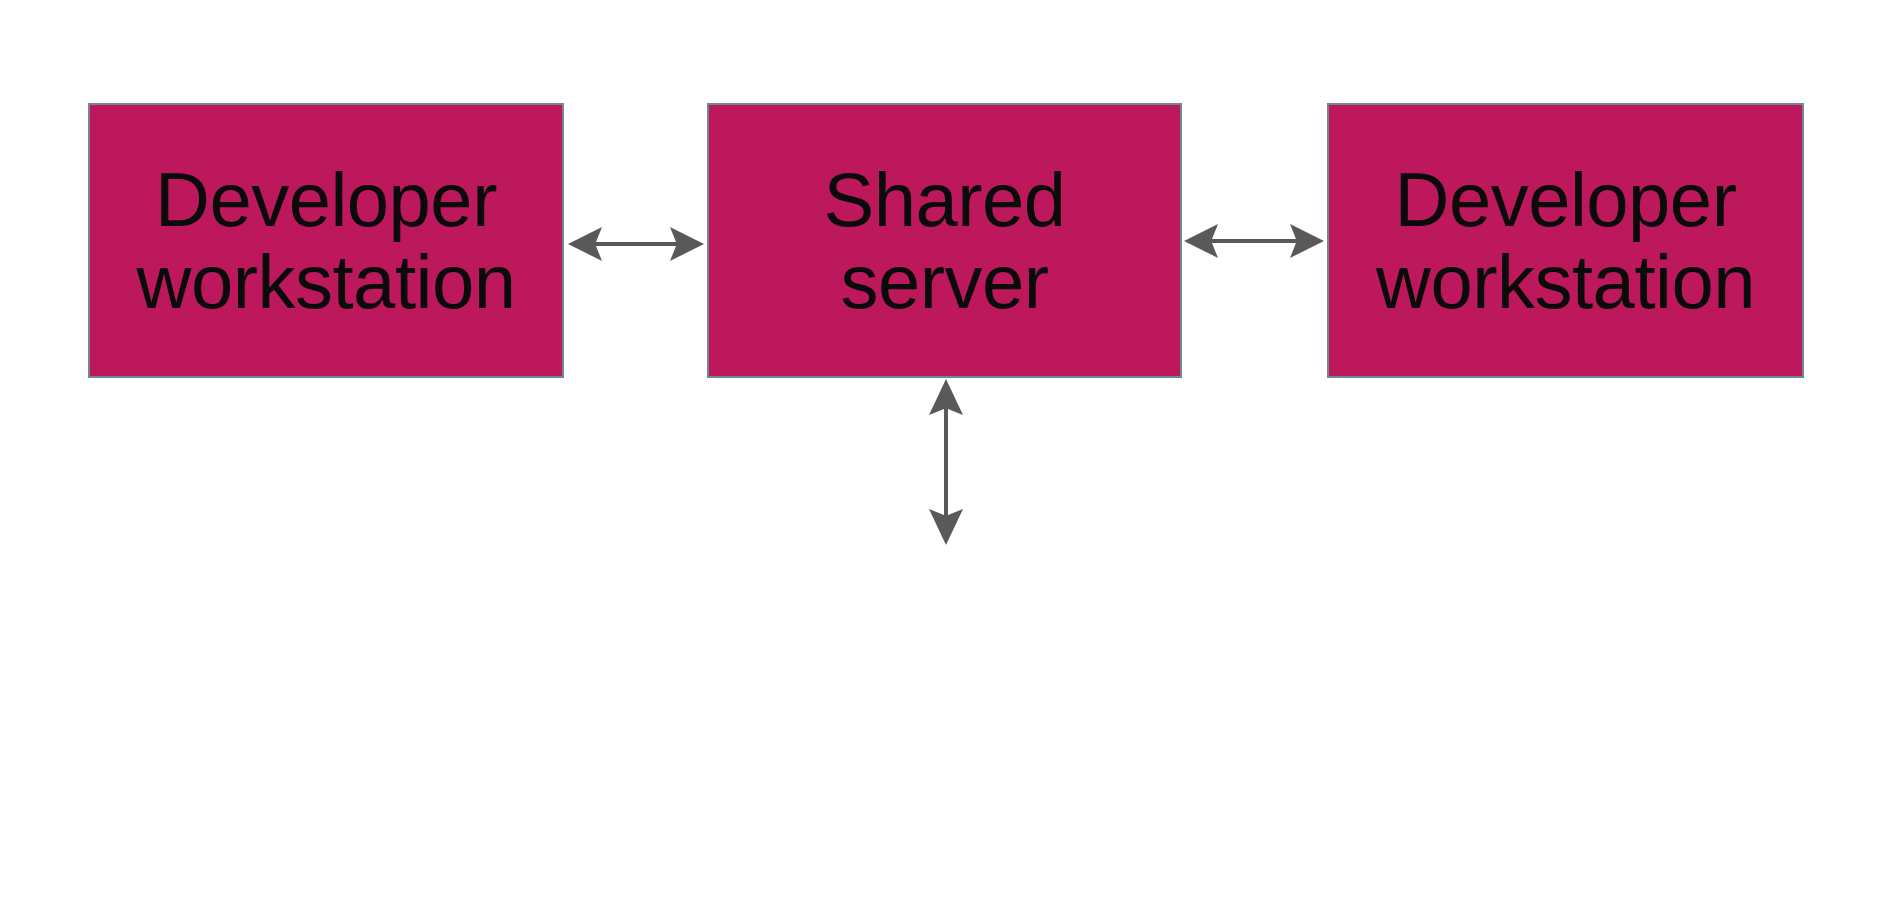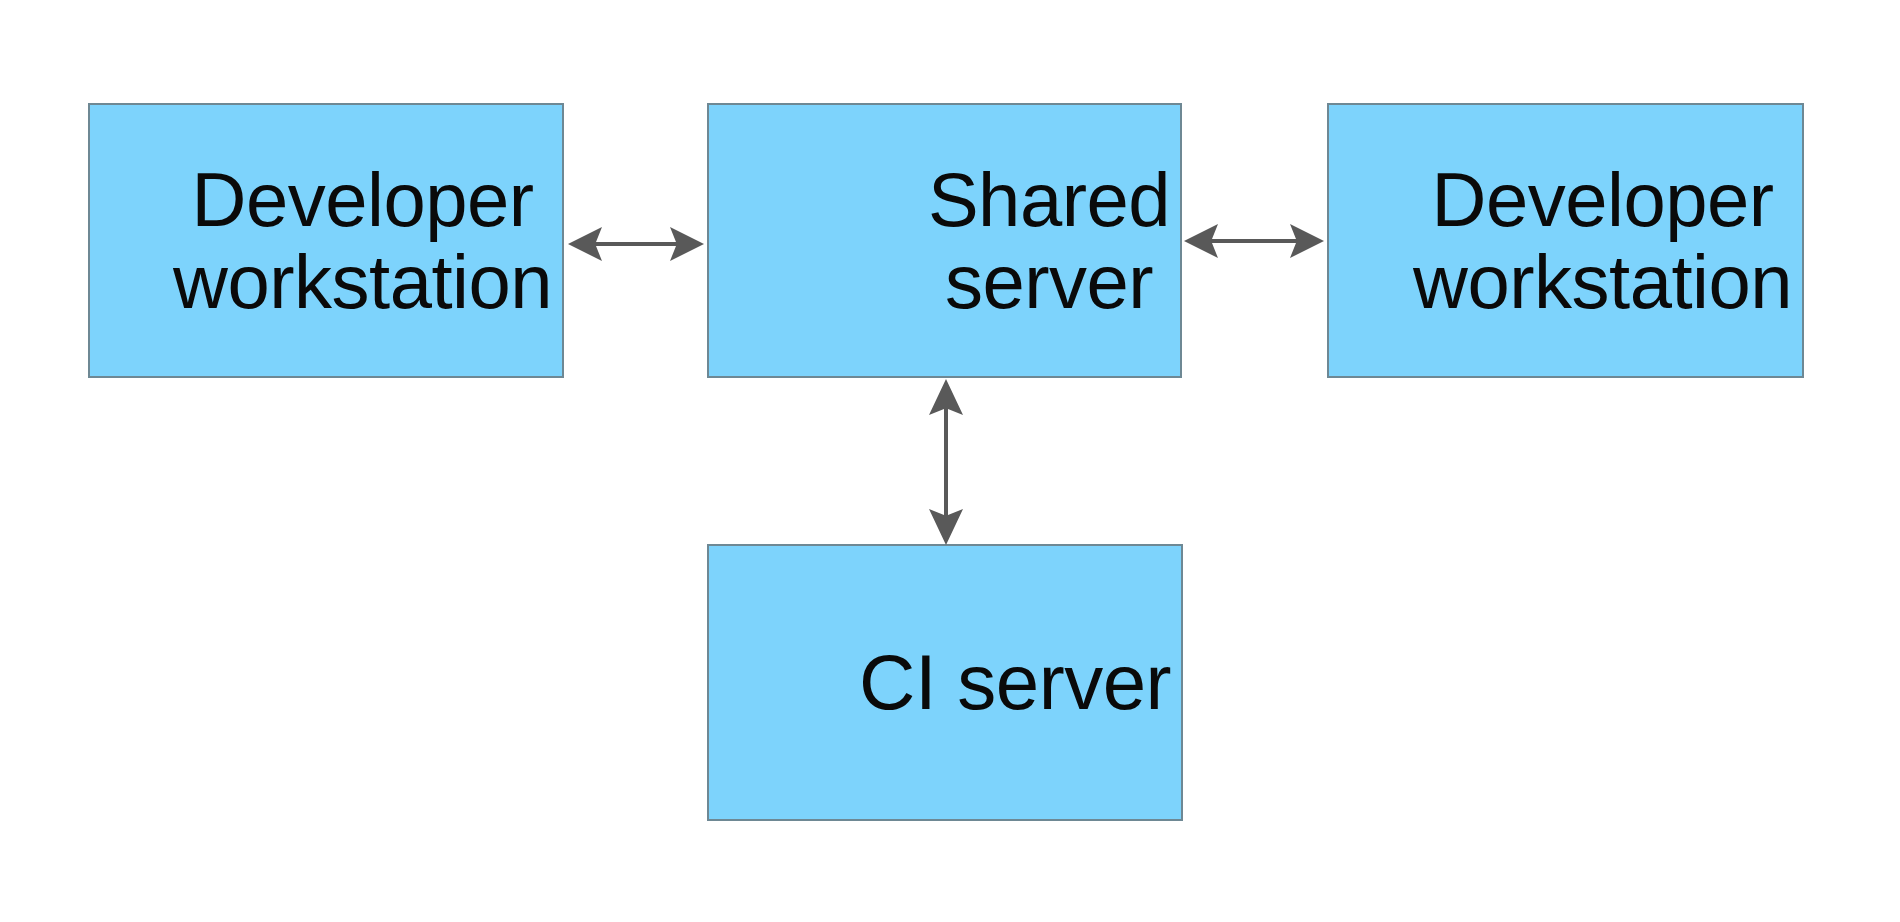--- a/index.html
+++ b/index.html
@@ -15,25 +15,25 @@
   }
   #diagram-canvas {
     position: relative;
     width: 1900px;
     height: 922px;
     background: #ffffff;
   }
   .node-box {
     position: absolute;
     box-sizing: border-box;
-    background: #7dd3fc;
+    background: #be185d;
     border: 2px solid #6E8894;
     display: flex;
     align-items: center;
-    justify-content: flex-end;
+    justify-content: center;
     text-align: center;
   }
   .node-label {
     font-family: "Liberation Sans", sans-serif;
     font-size: 76px;
     line-height: 1.07;
     font-weight: 400;
     color: #0a0a0a;
     letter-spacing: -0.5px;
     white-space: pre-line;
@@ -67,23 +67,20 @@
   <div class="node-box" id="node-shared">
     <div class="node-label">Shared
 server</div>
   </div>
 
   <div class="node-box" id="node-dev-right">
     <div class="node-label">Developer
 workstation</div>
   </div>
 
-  <div class="node-box" id="node-ci">
-    <div class="node-label">CI server</div>
-  </div>
 
   <svg class="connector" id="conn-left-shared" viewBox="0 0 148 62" width="148" height="62">
     <g fill="#595959" stroke="none">
       <path d="M 6 31 L 40 14 L 34 29 L 114 29 L 108 14 L 142 31 L 108 48 L 114 33 L 34 33 L 40 48 Z"></path>
     </g>
   </svg>
 
   <svg class="connector" id="conn-shared-right" viewBox="0 0 152 62" width="152" height="62">
     <g fill="#595959" stroke="none">
       <path d="M 6 31 L 40 14 L 34 29 L 118 29 L 112 14 L 146 31 L 112 48 L 118 33 L 34 33 L 40 48 Z"></path>

